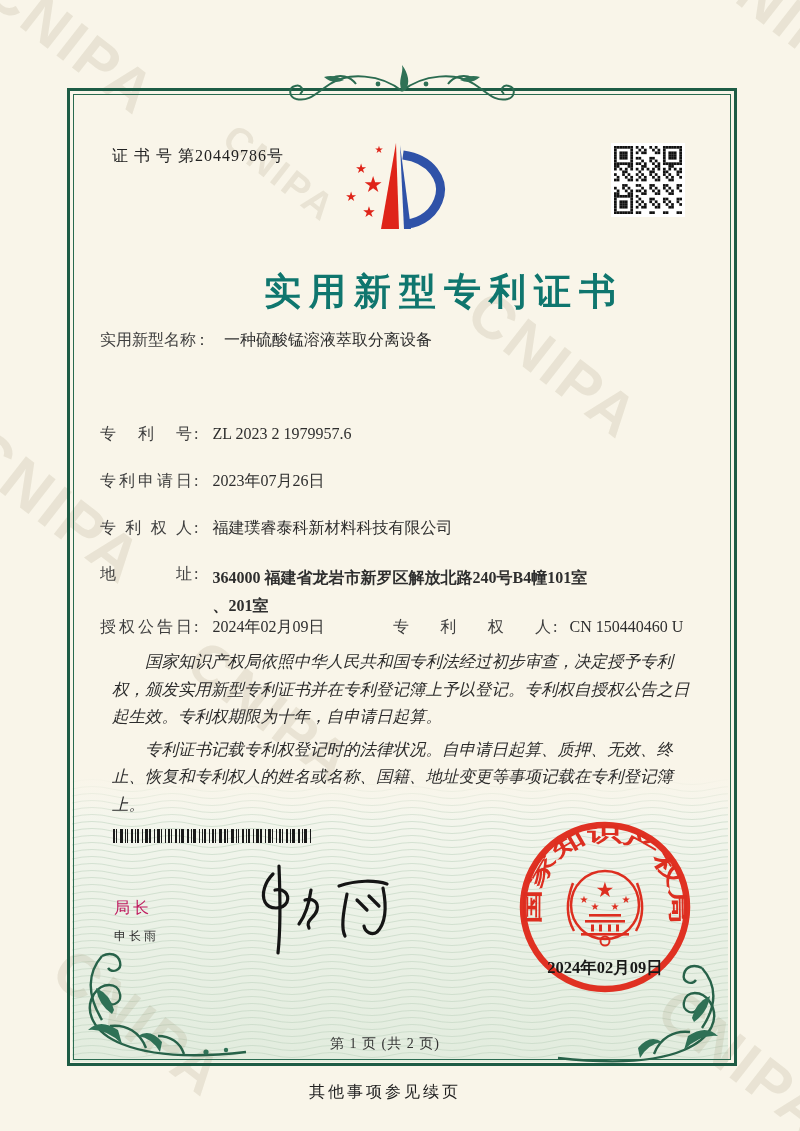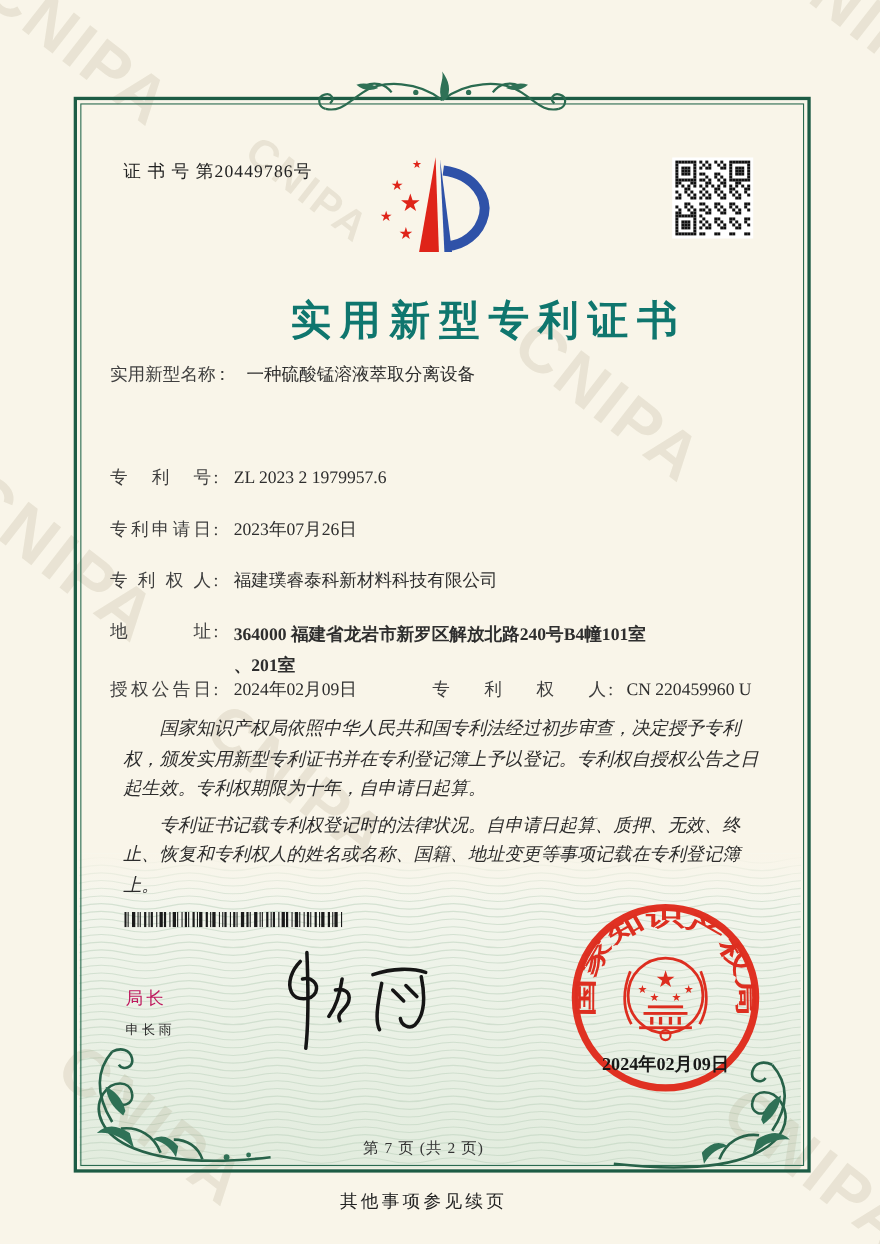--- a/index.html
+++ b/index.html
@@ -436,21 +436,21 @@
     <span class="label">专利权人</span><span class="sep">:</span><span class="value">福建璞睿泰科新材料科技有限公司</span>
   </div>
   <div class="row" style="top:564px">
     <span class="label">地址</span><span class="sep">:</span><span class="value pre">364000 福建省龙岩市新罗区解放北路240号B4幢101室
 、201室</span>
   </div>
   <div class="row" style="top:617px">
     <span class="label">授权公告日</span><span class="sep">:</span><span class="value">2024年02月09日</span>
   </div>
   <div class="row row2" style="top:617px">
-    <span class="label">专利权人</span><span class="sep">:</span><span class="value">CN 220459960 U</span>
+    <span class="label">专利权人</span><span class="sep">:</span><span class="value">CN 150440460 U</span>
   </div>
 
   <div class="paras">
     <p>国家知识产权局依照中华人民共和国专利法经过初步审查，决定授予专利权，颁发实用新型专利证书并在专利登记簿上予以登记。专利权自授权公告之日起生效。专利权期限为十年，自申请日起算。</p>
     <p>专利证书记载专利权登记时的法律状况。自申请日起算、质押、无效、终止、恢复和专利权人的姓名或名称、国籍、地址变更等事项记载在专利登记簿上。</p>
   </div>
 
   <svg id="barcode-svg" class="abs" style="left:113px;top:829px;z-index:5" width="204" height="14">
       <rect x="0" y="0" width="2" height="14" fill="#1a1a1a"></rect>
       <rect x="3" y="0" width="1" height="14" fill="#1a1a1a"></rect>
@@ -551,16 +551,16 @@
         <rect x="82" y="105.5" width="3" height="7"></rect>
         <rect x="91" y="105.5" width="3" height="7"></rect>
         <rect x="99" y="105.5" width="3" height="7"></rect>
         <rect x="64" y="114" width="48" height="2.6"></rect>
       </g>
       <circle cx="88" cy="122" r="4.5" fill="none" stroke="#dd2718" stroke-width="2"></circle>
     </g>
     <text x="88" y="154" text-anchor="middle" font-size="16.5" font-weight="bold" fill="#101010" font-family="'Liberation Serif',serif">2024年02月09日</text>
   </svg>
 
-  <div class="page-ind">第 7 页 (共 2 页)</div>
+  <div class="page-ind">第 1 页 (共 2 页)</div>
   <div class="footer-note">其他事项参见续页</div>
 
 </div>
 
 </body></html>

